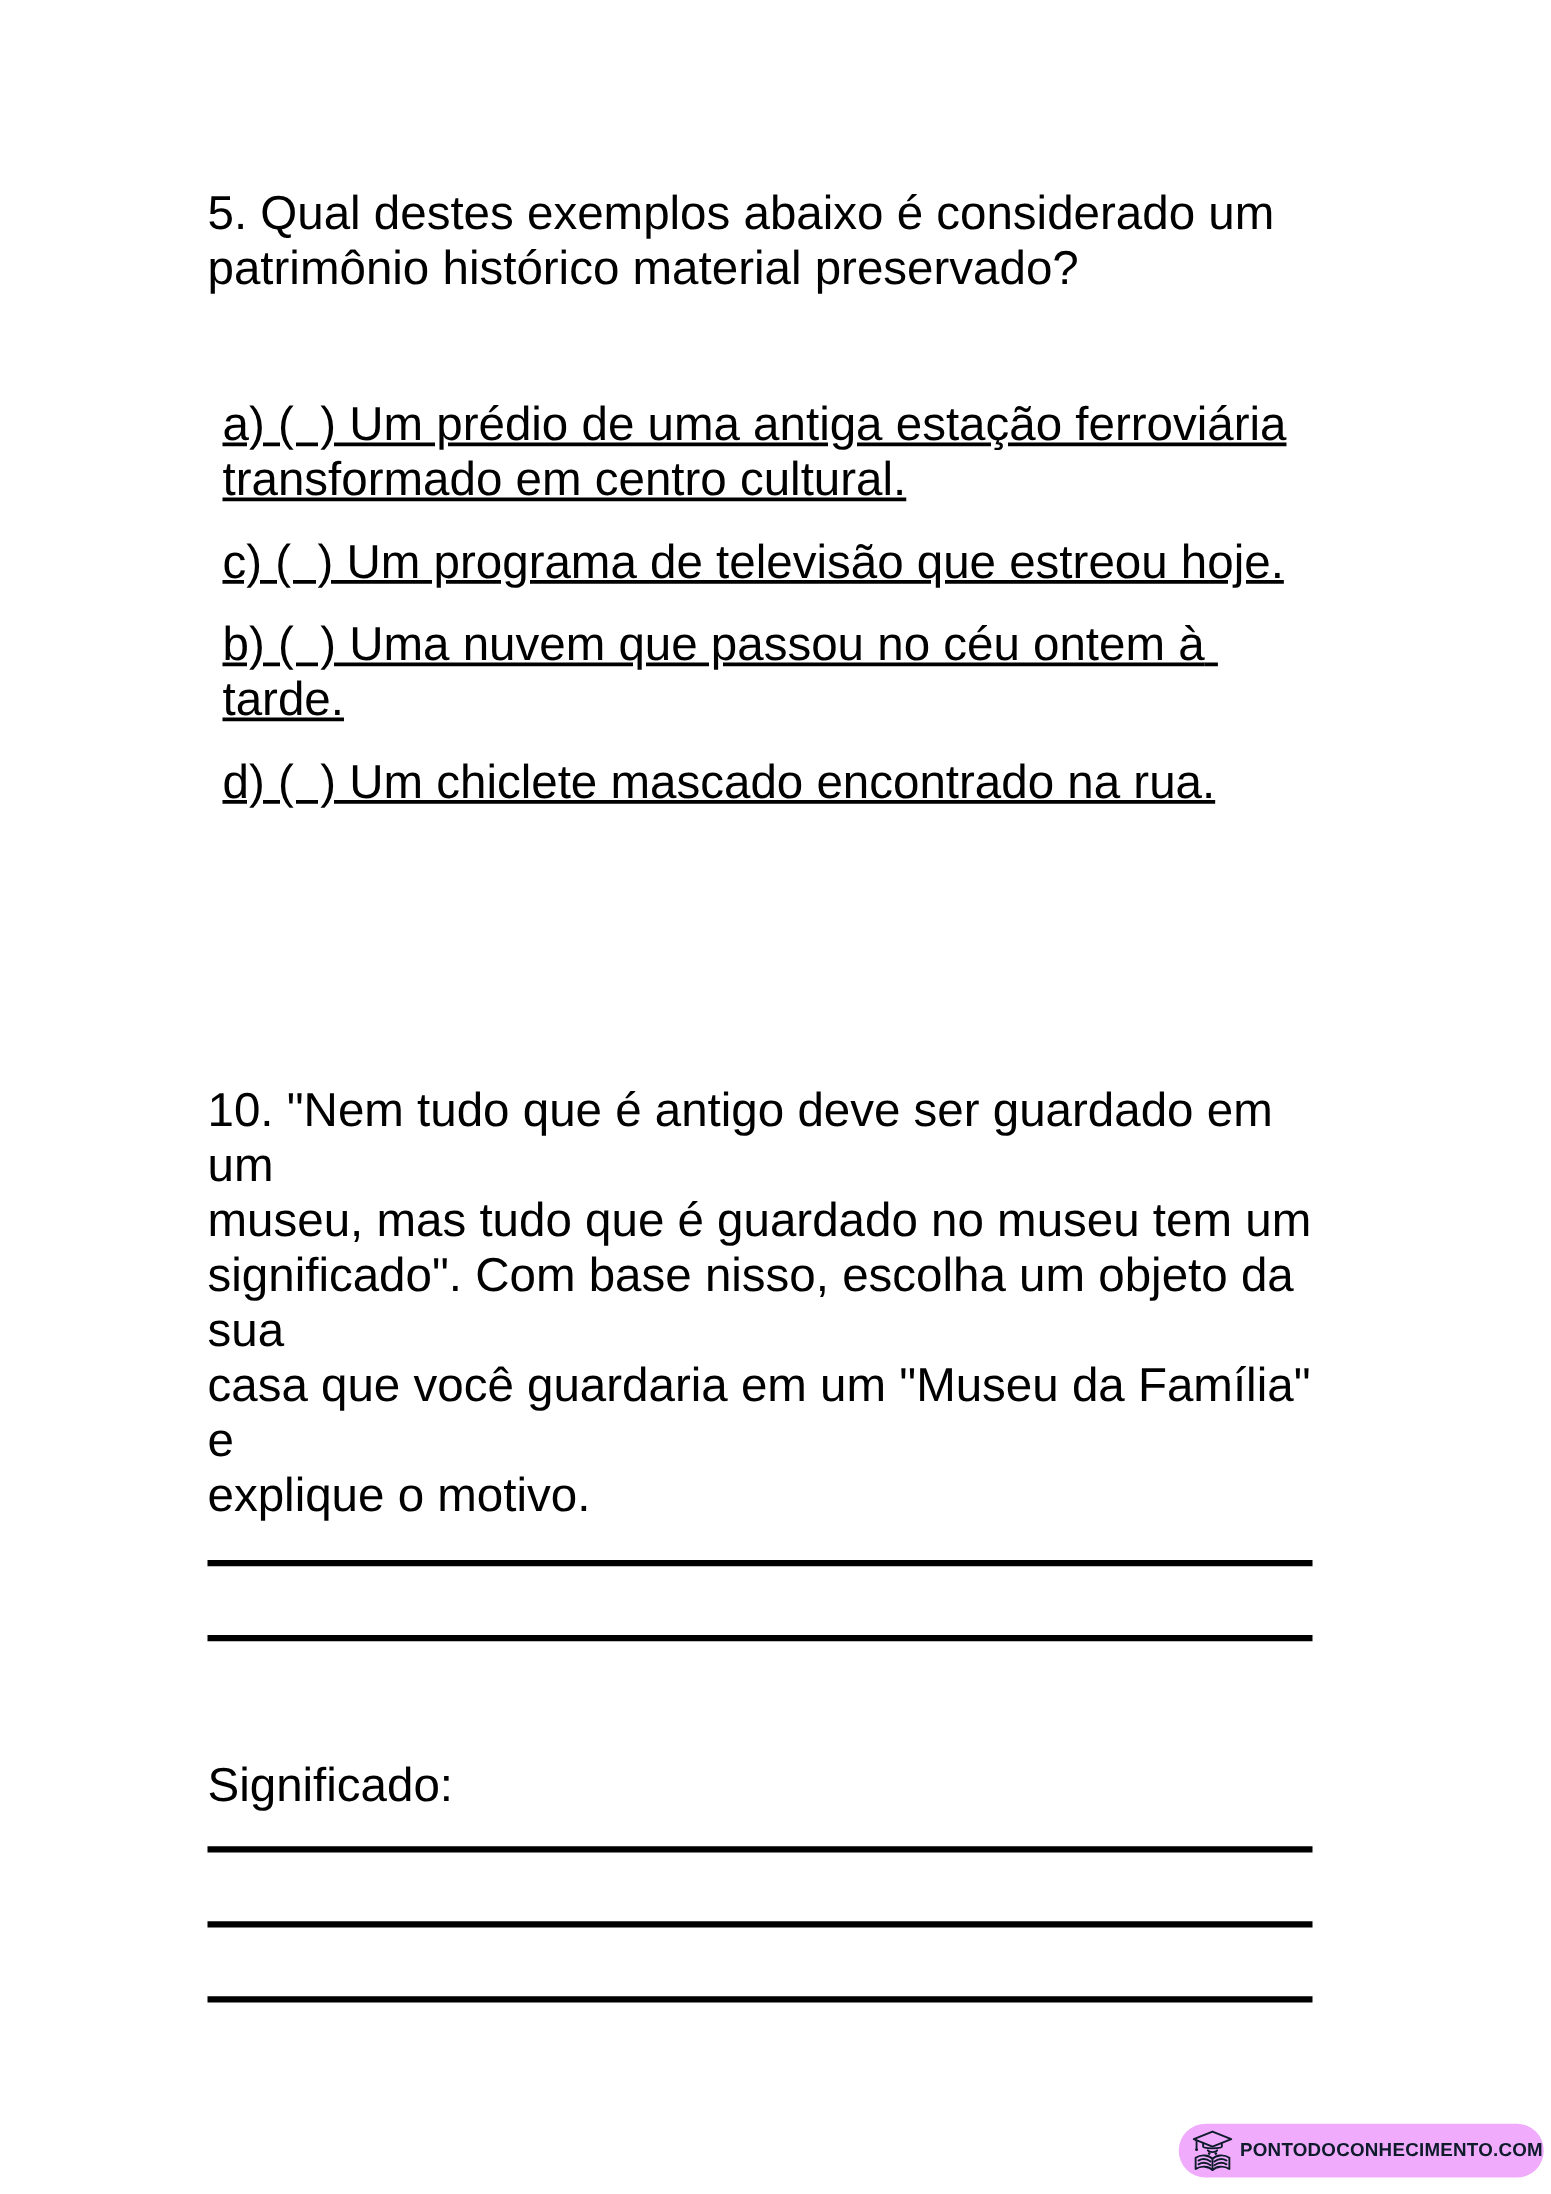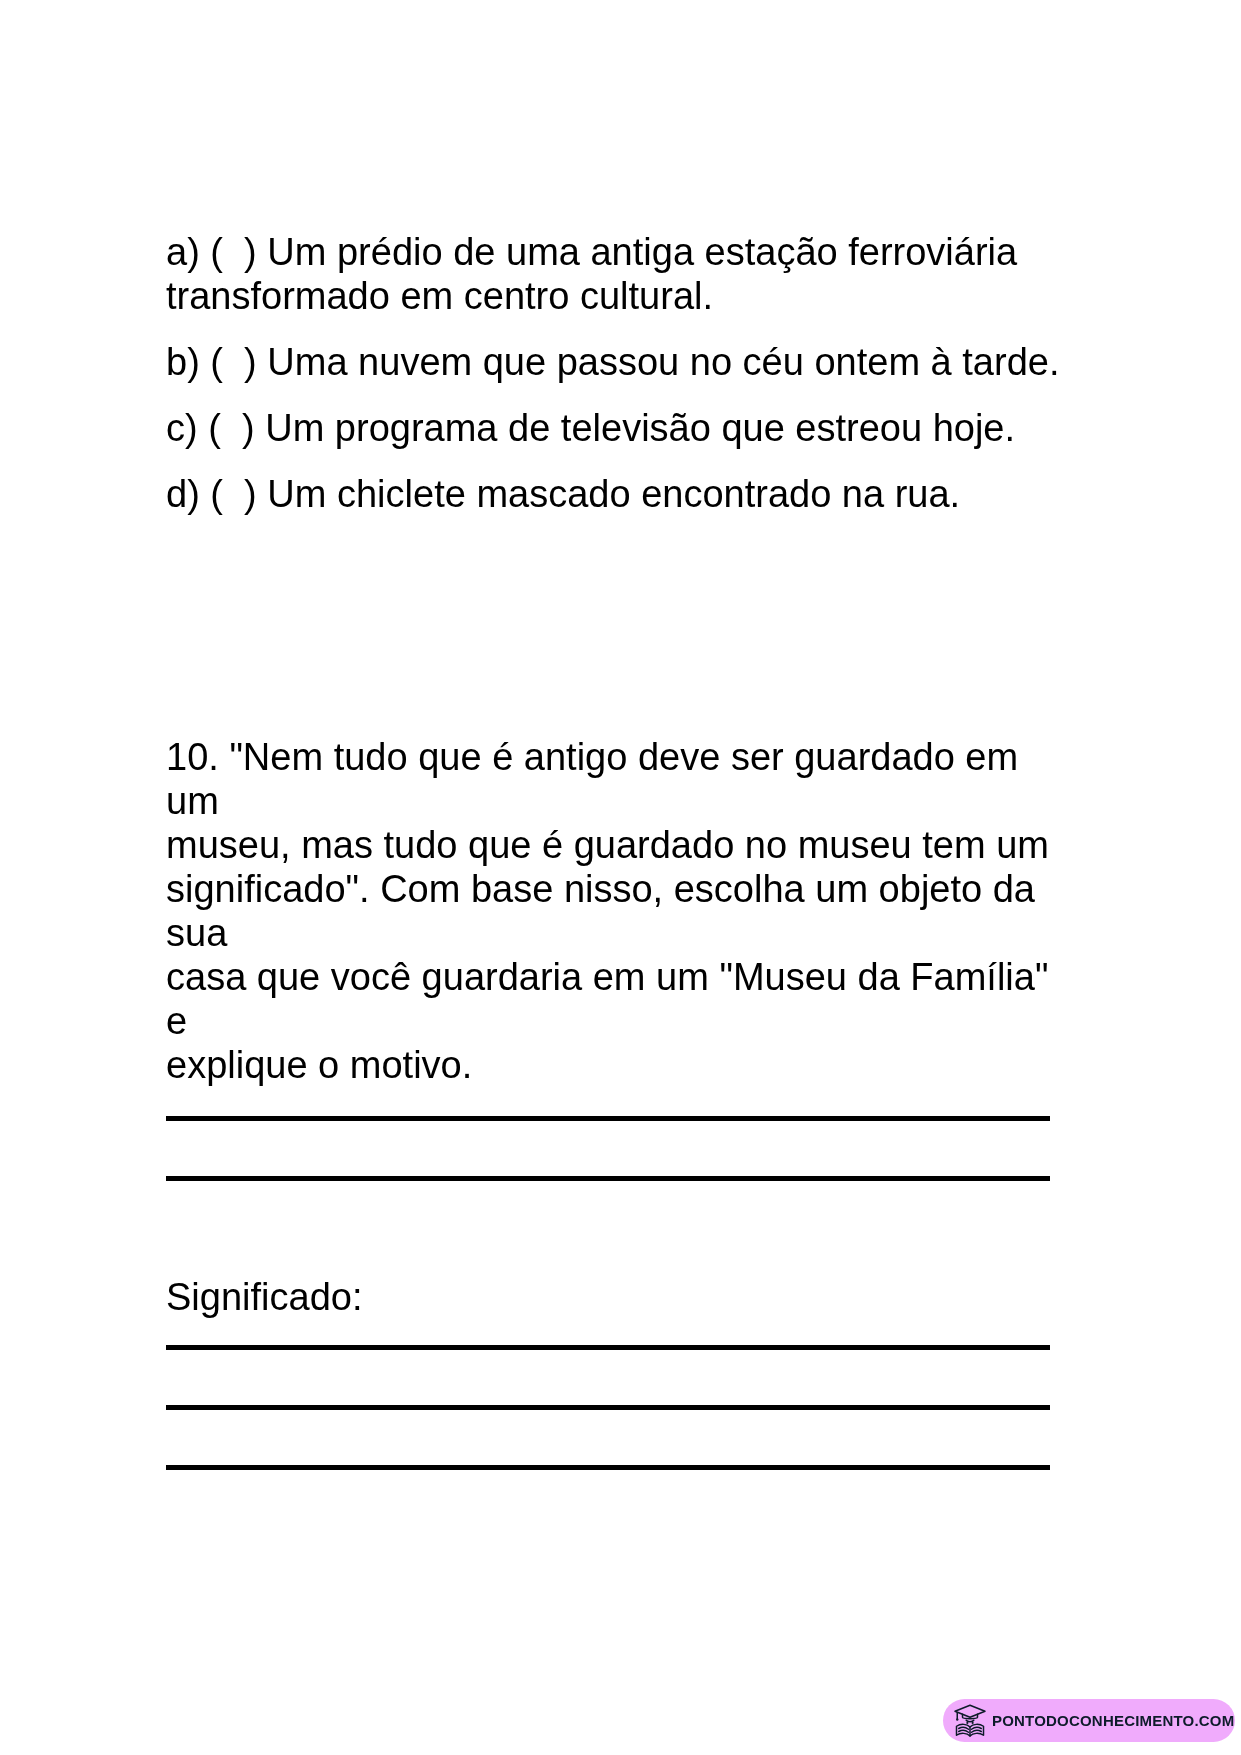--- a/index.html
+++ b/index.html
@@ -21,21 +21,21 @@
     width: 900px;
   }
   .doc-text {
     font-size: 38px;
     line-height: 44px;
     white-space: pre-wrap;
     margin: 0;
     color: #000000;
   }
   .options { margin-top: 81px; }
-  .option { margin: 0; }
+  .option { margin: 12px; text-decoration: underline; }
   .option + .option { margin-top: 22px; }
   .option-a { margin-top: 0; }
   .option-b { margin-top: 25px; }
   .q10 { margin-top: 219px; }
   .field-label { margin: 0; }
   .label-objeto { margin-top: 84px; }
   .label-significado { margin-top: 94px; }
   .answer-line {
     width: 884px;
     border-bottom: 5px solid #000000;
@@ -69,26 +69,28 @@
     display: flex;
     align-items: center;
     justify-content: center;
   }
 </style>
 </head>
 <body>
 
 <main class="content">
 
+  <p class="doc-text">5. Qual destes exemplos abaixo é considerado um
+patrimônio histórico material preservado?</p>
 
   <div class="options">
     <p class="doc-text option option-a">a) (  ) Um prédio de uma antiga estação ferroviária
 transformado em centro cultural.</p>
+    <p class="doc-text option">c) (  ) Um programa de televisão que estreou hoje.</p>
     <p class="doc-text option option-b">b) (  ) Uma nuvem que passou no céu ontem à tarde.</p>
-    <p class="doc-text option">c) (  ) Um programa de televisão que estreou hoje.</p>
     <p class="doc-text option">d) (  ) Um chiclete mascado encontrado na rua.</p>
   </div>
 
   <p class="doc-text q10">10. "Nem tudo que é antigo deve ser guardado em um
 museu, mas tudo que é guardado no museu tem um
 significado". Com base nisso, escolha um objeto da sua
 casa que você guardaria em um "Museu da Família" e
 explique o motivo.</p>
 
   <div class="answer-line first-objeto"></div>

